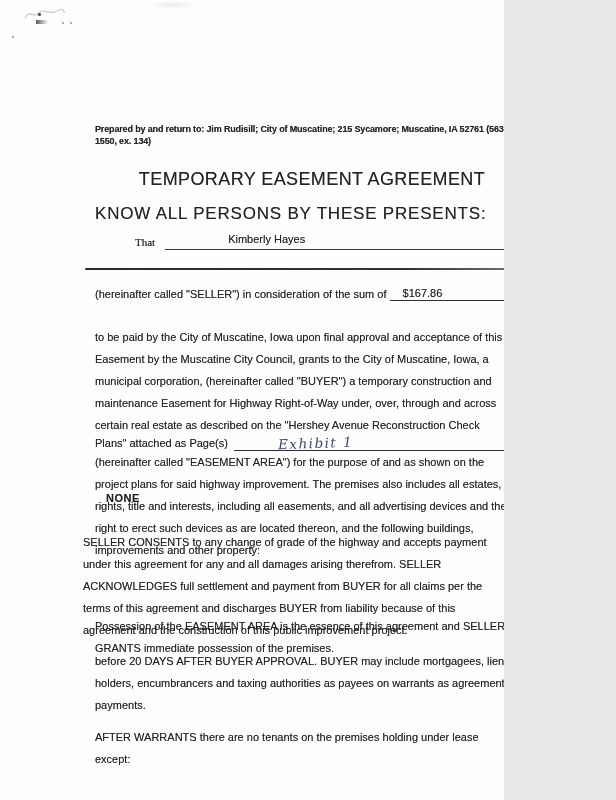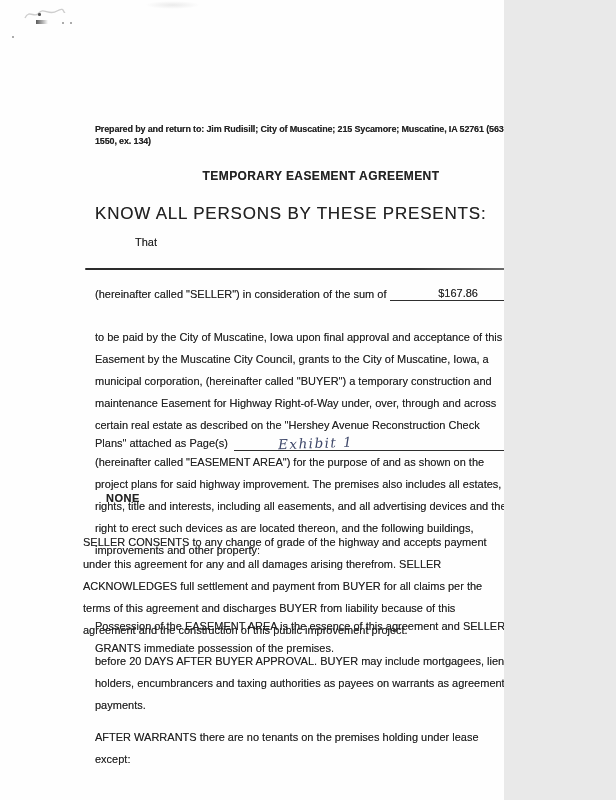--- a/index.html
+++ b/index.html
@@ -12,48 +12,48 @@
     color:#232323;
   }
   .txt{ text-shadow:0 0 .35px rgba(40,40,40,.55); }
   .abs{ position:absolute; }
   .lines{ white-space:pre-line; line-height:22px; font-size:11px; }
   .prepared{
     left:95px; top:124px; width:462px;
     font-weight:bold; font-size:9px; letter-spacing:-0.15px; line-height:11.5px;
   }
   .title{
-    left:95px; top:169px; width:452px;
-    text-align:center; font-weight:bold; font-size:12px; letter-spacing:.4px;
+    left:86px; top:169px; width:452px;
+    text-align:center; font-weight:normal; font-size:18px; letter-spacing:.4px;
   }
   .opening{
     left:95px; top:204px; width:460px;
     font-size:17px; letter-spacing:.8px;
   }
   .that-row{
     left:95px; top:231px; width:452px;
     display:flex; align-items:flex-end; font-size:11px; height:19px;
   }
-  .that-label{ margin-left:40px; padding-bottom:2px; }
+  .that-label{ margin-left:40px; padding-bottom:2px;font-family:Liberation Serif, serif; }
   .that-blank{
     flex:1; margin-left:10px;
     border-bottom:1.8px solid #383838;
     padding:0 0 1px 63px; height:17px; box-sizing:border-box;
   }
   .hr-line{
     left:85px; top:268px; width:464px; height:2.4px;
     background:linear-gradient(to right,#2b2b2b 0%,#333 70%,#6f6f6f 92%,#a9a9a9 100%);
     border-radius:1px;
   }
   .consideration{ left:95px; top:286px; width:460px; font-size:11px; line-height:14px; }
   .blank-inline{
     display:inline-block; border-bottom:1.6px solid #2e2e2e;
     box-sizing:border-box; vertical-align:bottom;
   }
-  .amount-blank{ width:124px; padding-left:13px;text-align:center; }
+  .amount-blank{ width:124px; padding-left:13px; }
   .main-block{ left:95px; top:326px; width:454px; }
   .plans-row{
     display:flex; align-items:flex-end;
     font-size:11px; line-height:13.5px; height:14.5px;
   }
   .plans-blank{
     flex:1; margin-left:6px; position:relative;
     border-bottom:1.6px solid #2e2e2e;
   }
   .handwriting{
@@ -109,20 +109,21 @@
 
   <div class="abs prepared txt lines">Prepared by and return to: Jim Rudisill; City of Muscatine; 215 Sycamore; Muscatine, IA 52761 (563-264-
 1550, ex. 134)</div>
 
   <div class="abs title txt">TEMPORARY EASEMENT AGREEMENT</div>
 
   <div class="abs opening txt">KNOW ALL PERSONS BY THESE PRESENTS:</div>
 
   <div class="abs that-row">
     <span class="that-label txt">That</span>
+    <span class="that-blank txt"><span>Kimberly Hayes</span></span>
   </div>
 
   <div class="abs hr-line"></div>
 
   <div class="abs consideration txt">
     <span>(hereinafter called "SELLER") in consideration of the sum of</span>
     <span class="blank-inline amount-blank"><span>$167.86</span></span><span>.</span>
   </div>
 
   <div class="abs main-block">

